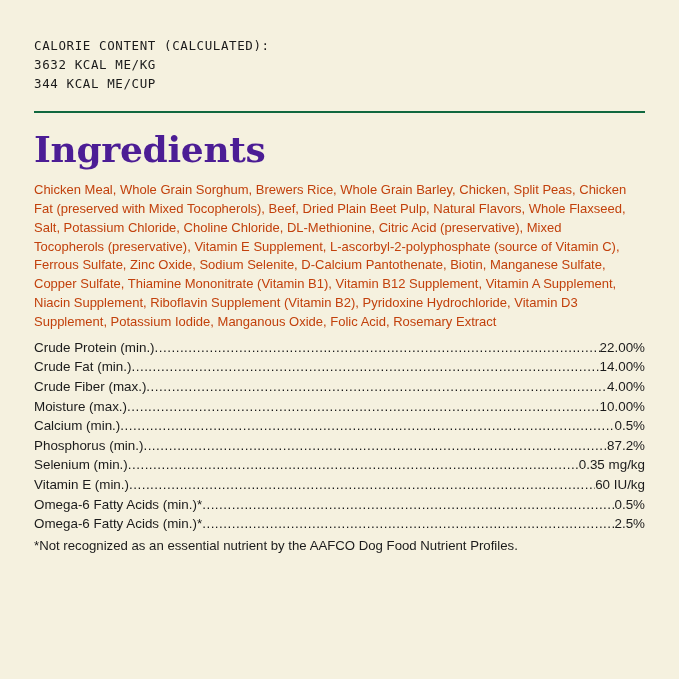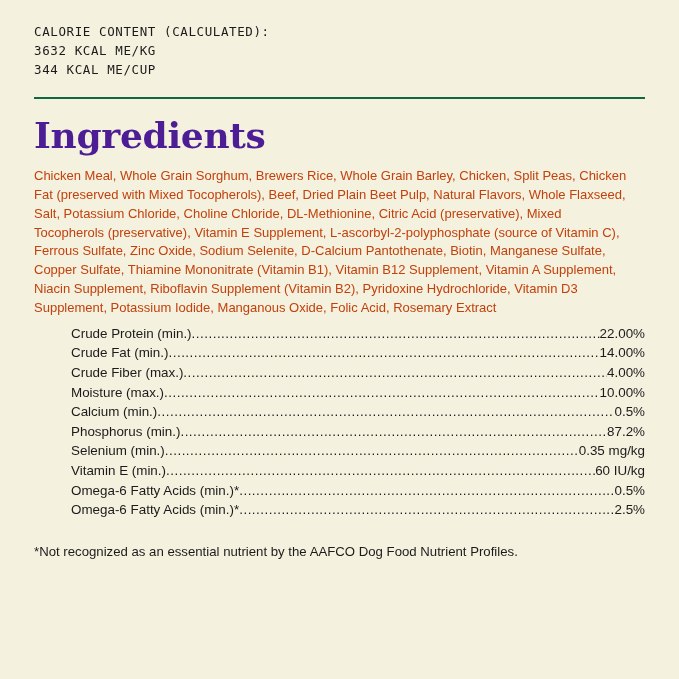--- a/index.html
+++ b/index.html
@@ -12,21 +12,21 @@
     background: #f5f1df;
     font-family: "Liberation Sans", sans-serif;
     color: #1b1b1b;
     overflow: hidden;
   }
   .page {
     position: relative;
     width: 679px;
     height: 531px;
     box-sizing: border-box;
-    padding: 22px 34px 0 34px;
+    padding: 36px 34px 0 34px;
   }
   .calorie-block {
     font-family: "DejaVu Sans Mono", monospace;
     font-size: 12.5px;
     letter-spacing: 0.6px;
     line-height: 1.52;
     color: #1b1b1b;
   }
   .calorie-block div {
     white-space: pre;
@@ -51,21 +51,20 @@
     font-size: 35px;
   }
   .ingredients-text {
     font-size: 13px;
     line-height: 1.45;
     color: #c2410c;
     max-width: 600px;
   }
   .ga-list {
     margin-top: 6px;
-    margin-left: 37px;
   }
   .ga-row {
     display: flex;
     align-items: baseline;
     font-size: 13.4px;
     line-height: 1.0;
     padding: 3.1px 0;
     white-space: nowrap;
   }
   .ga-label {
@@ -77,21 +76,21 @@
     white-space: nowrap;
     letter-spacing: 0.5px;
     color: #1b1b1b;
     margin: 0 0px;
   }
   .ga-value {
     flex: 0 0 auto;
     text-align: right;
   }
   .footnote {
-    margin-top: 24px;
+    margin-top: 4px;
     font-size: 13.2px;
     color: #1b1b1b;
   }
 </style>
 </head>
 <body>
 
 <div class="page">
 
   <div class="calorie-block">

